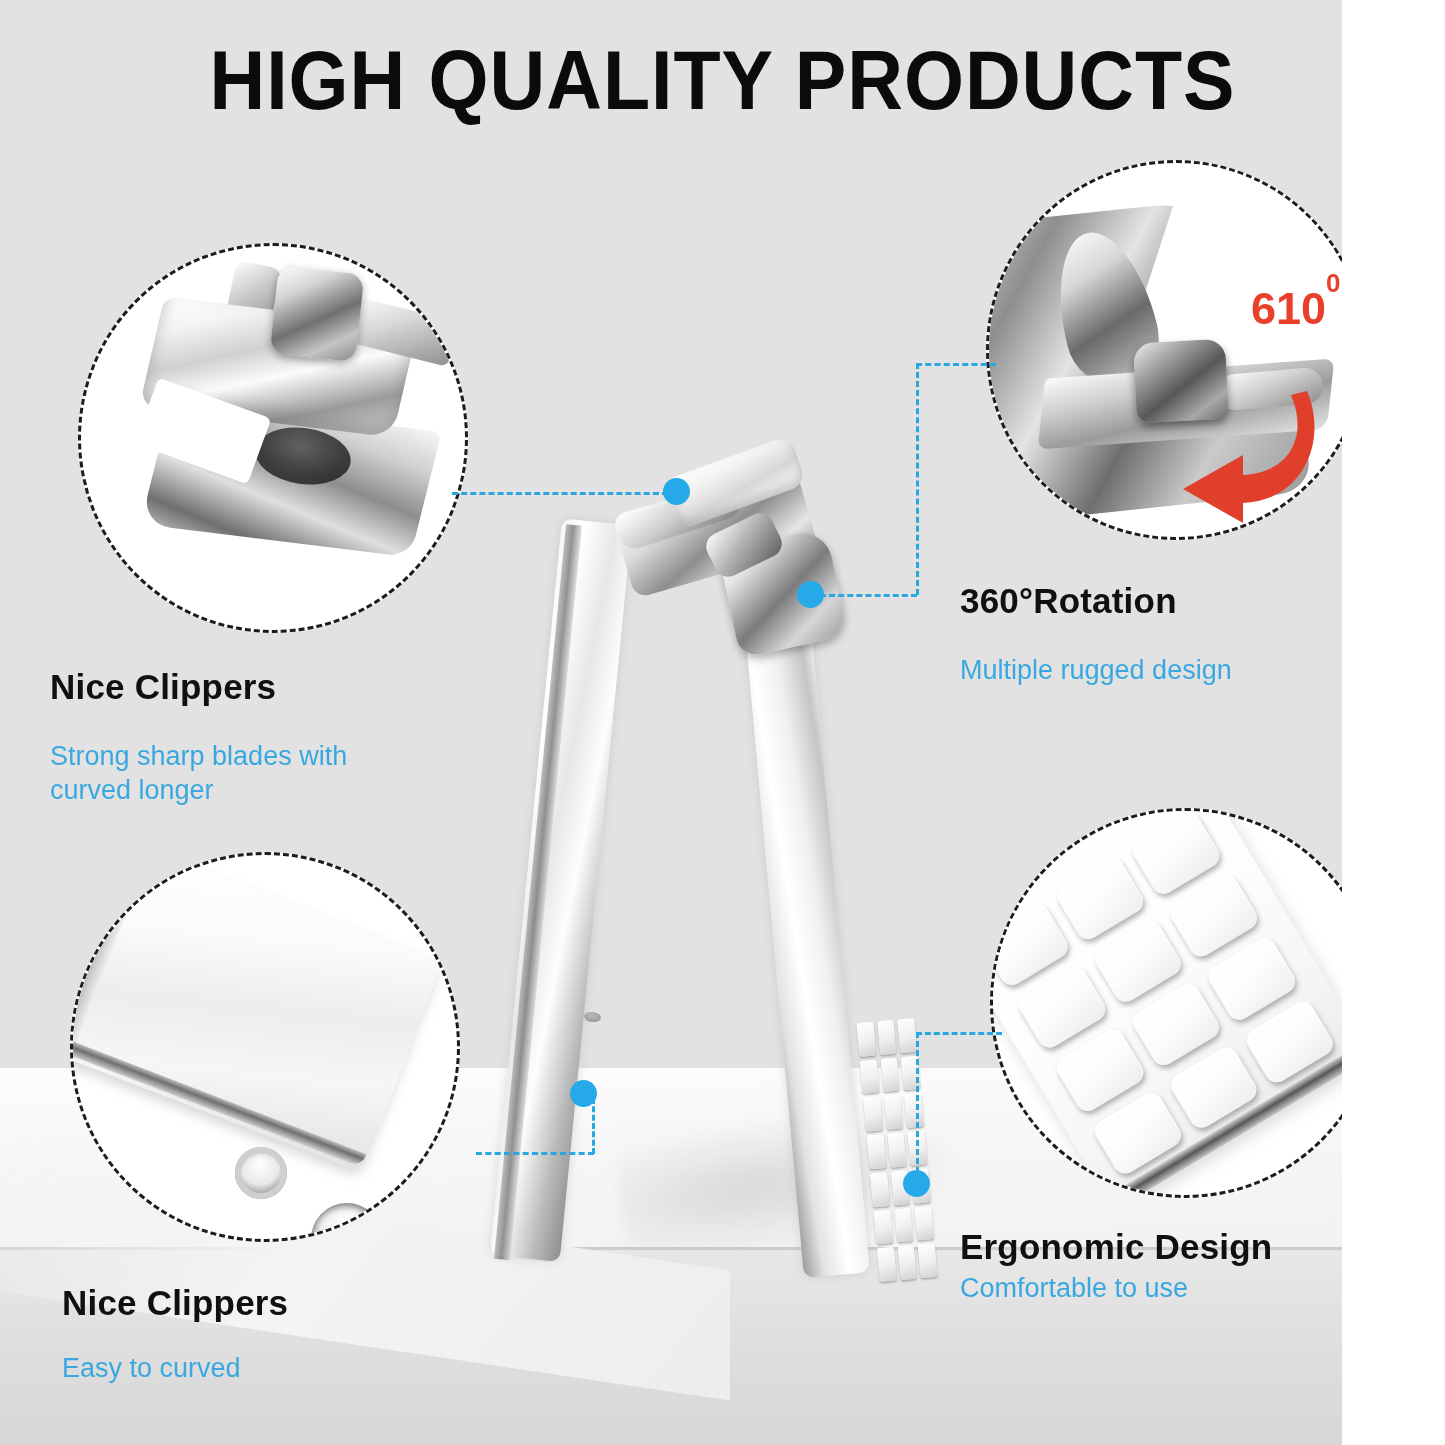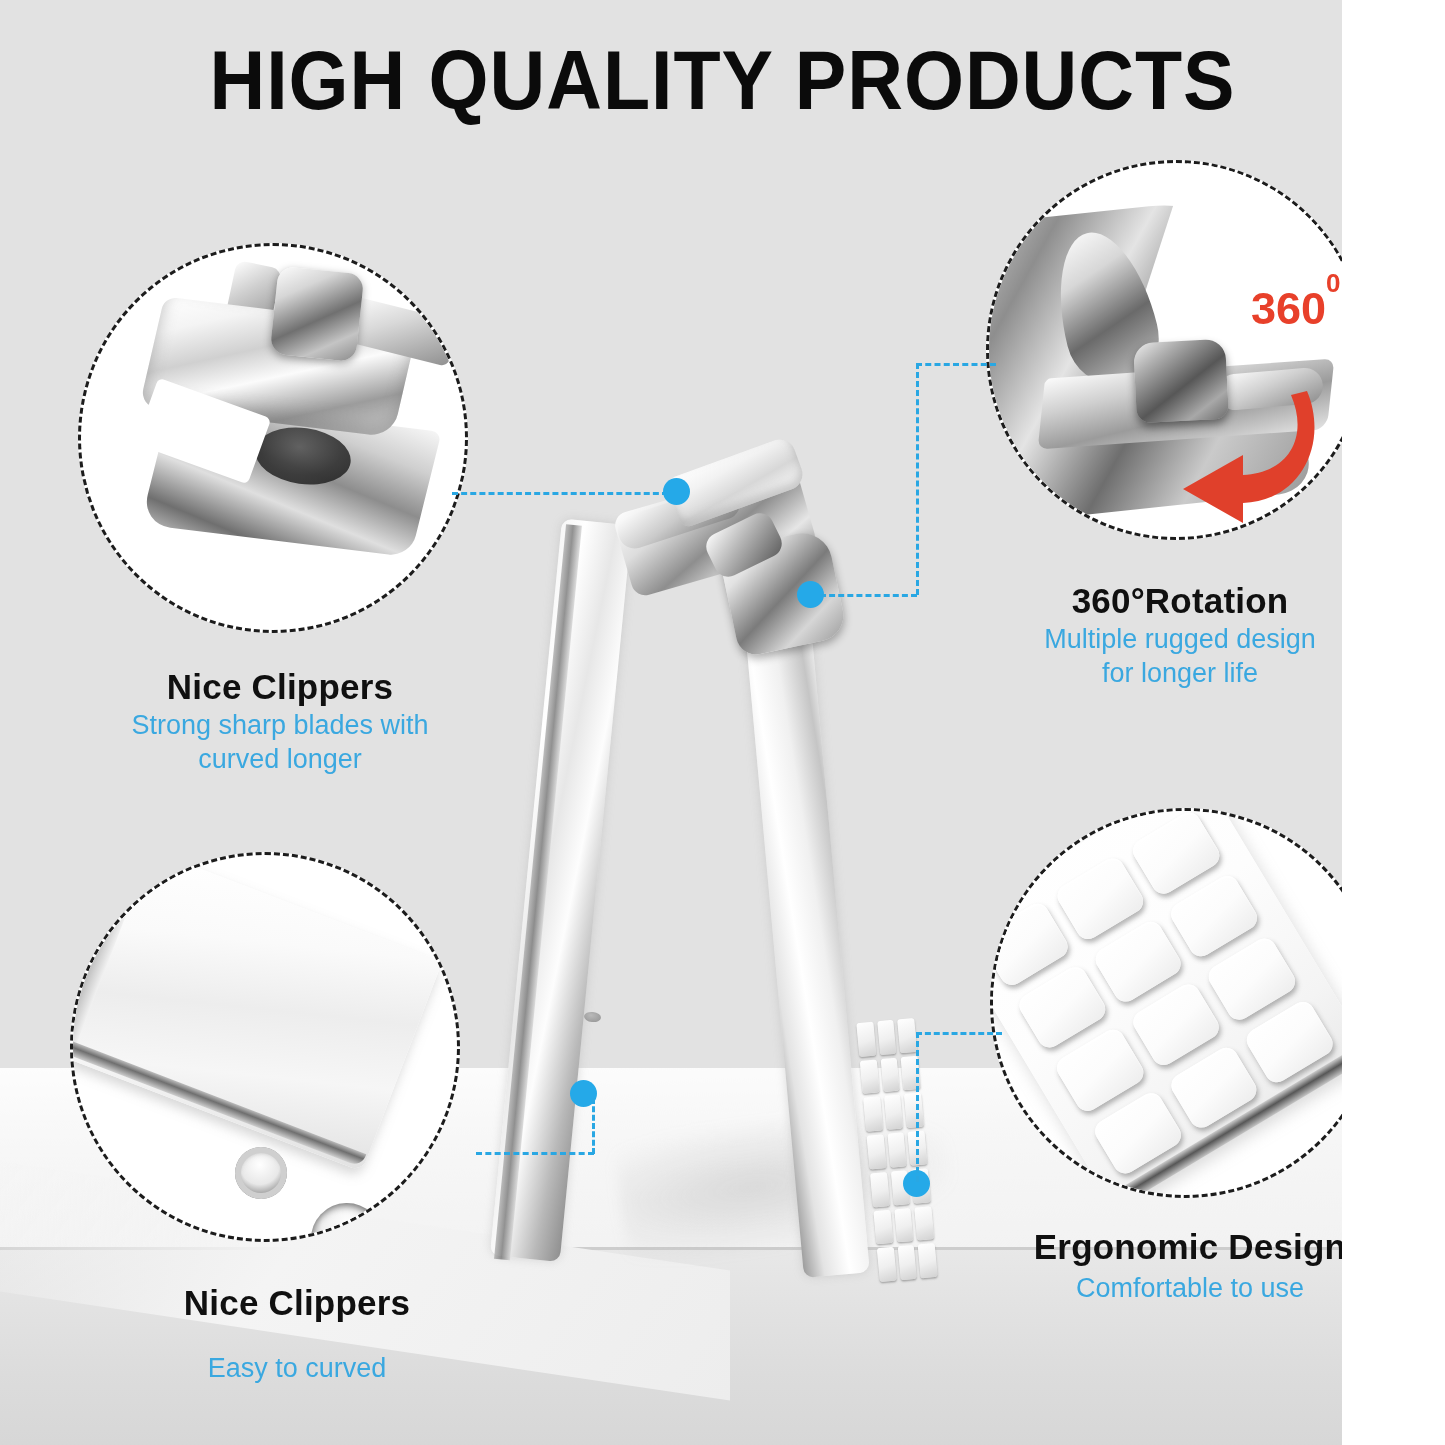--- a/index.html
+++ b/index.html
@@ -408,31 +408,31 @@
     height: 0;
     border-top: 3px dashed #29a7e3;
   }
   .vline {
     position: absolute;
     width: 0;
     border-left: 3px dashed #29a7e3;
   }
 
   
-  .label { position: absolute; text-align: center; }
+  .label { position: absolute; text-align: left; }
   .label .title {
     font-size: 35px;
     font-weight: 700;
     color: #101010;
     letter-spacing: .2px;
     white-space: nowrap;
     line-height: 1.1;
   }
   .label .sub {
-    margin-top: 1px;
+    margin-top: 32px;
     font-size: 27px;
     color: #3aa8e0;
     line-height: 1.28;
     font-weight: 400;
   }
   #l1 { left: 50px;  top: 668px; width: 460px; }
   #l2 { left: 960px; top: 582px; width: 440px; }
   #l3 { left: 62px;  top: 1284px; width: 470px; }
   #l4 { left: 960px; top: 1228px; width: 460px; }
 </style>
@@ -470,21 +470,21 @@
       <div class="c2-plate"></div>
       <div class="c2-bar"></div>
       <div class="c2-knob"></div>
 
       <svg class="rot-arrow" width="190" height="140" viewBox="0 0 190 140">
         <path d="M176 12 C 192 62, 166 108, 108 112 L 108 92 L 52 122 L 108 150 L 108 130" fill="none" stroke="#e0402b" stroke-width="0"></path>
         <path d="M168 6 C 190 58, 162 116, 104 118 L 104 138 L 44 104 L 104 70 L 104 90
                  C 150 88, 170 52, 152 10 Z" fill="#e0402b"></path>
       </svg>
 
-      <div class="badge360"><span>360</span><sup>0</sup></div>
+      <div class="badge360"><span>610</span><sup>0</sup></div>
     </div>
   </div>
 
   <div class="circle" id="c3">
     <div class="inner">
       <div class="c3-plate"></div>
       <div class="c3-hole-sm"></div>
       <div class="c3-hole-lg"></div>
     </div>
   </div>
@@ -565,21 +565,20 @@
     <div class="sub">
       <div>Strong sharp blades with</div>
       <div>curved longer</div>
     </div>
   </div>
 
   <div class="label" id="l2">
     <div class="title">360°Rotation</div>
     <div class="sub">
       <div>Multiple rugged design</div>
-      <div>for longer life</div>
     </div>
   </div>
 
   <div class="label" id="l3">
     <div class="title">Nice Clippers</div>
     <div class="sub" style="margin-top:28px;">
       <div>Easy to curved</div>
     </div>
   </div>
 

